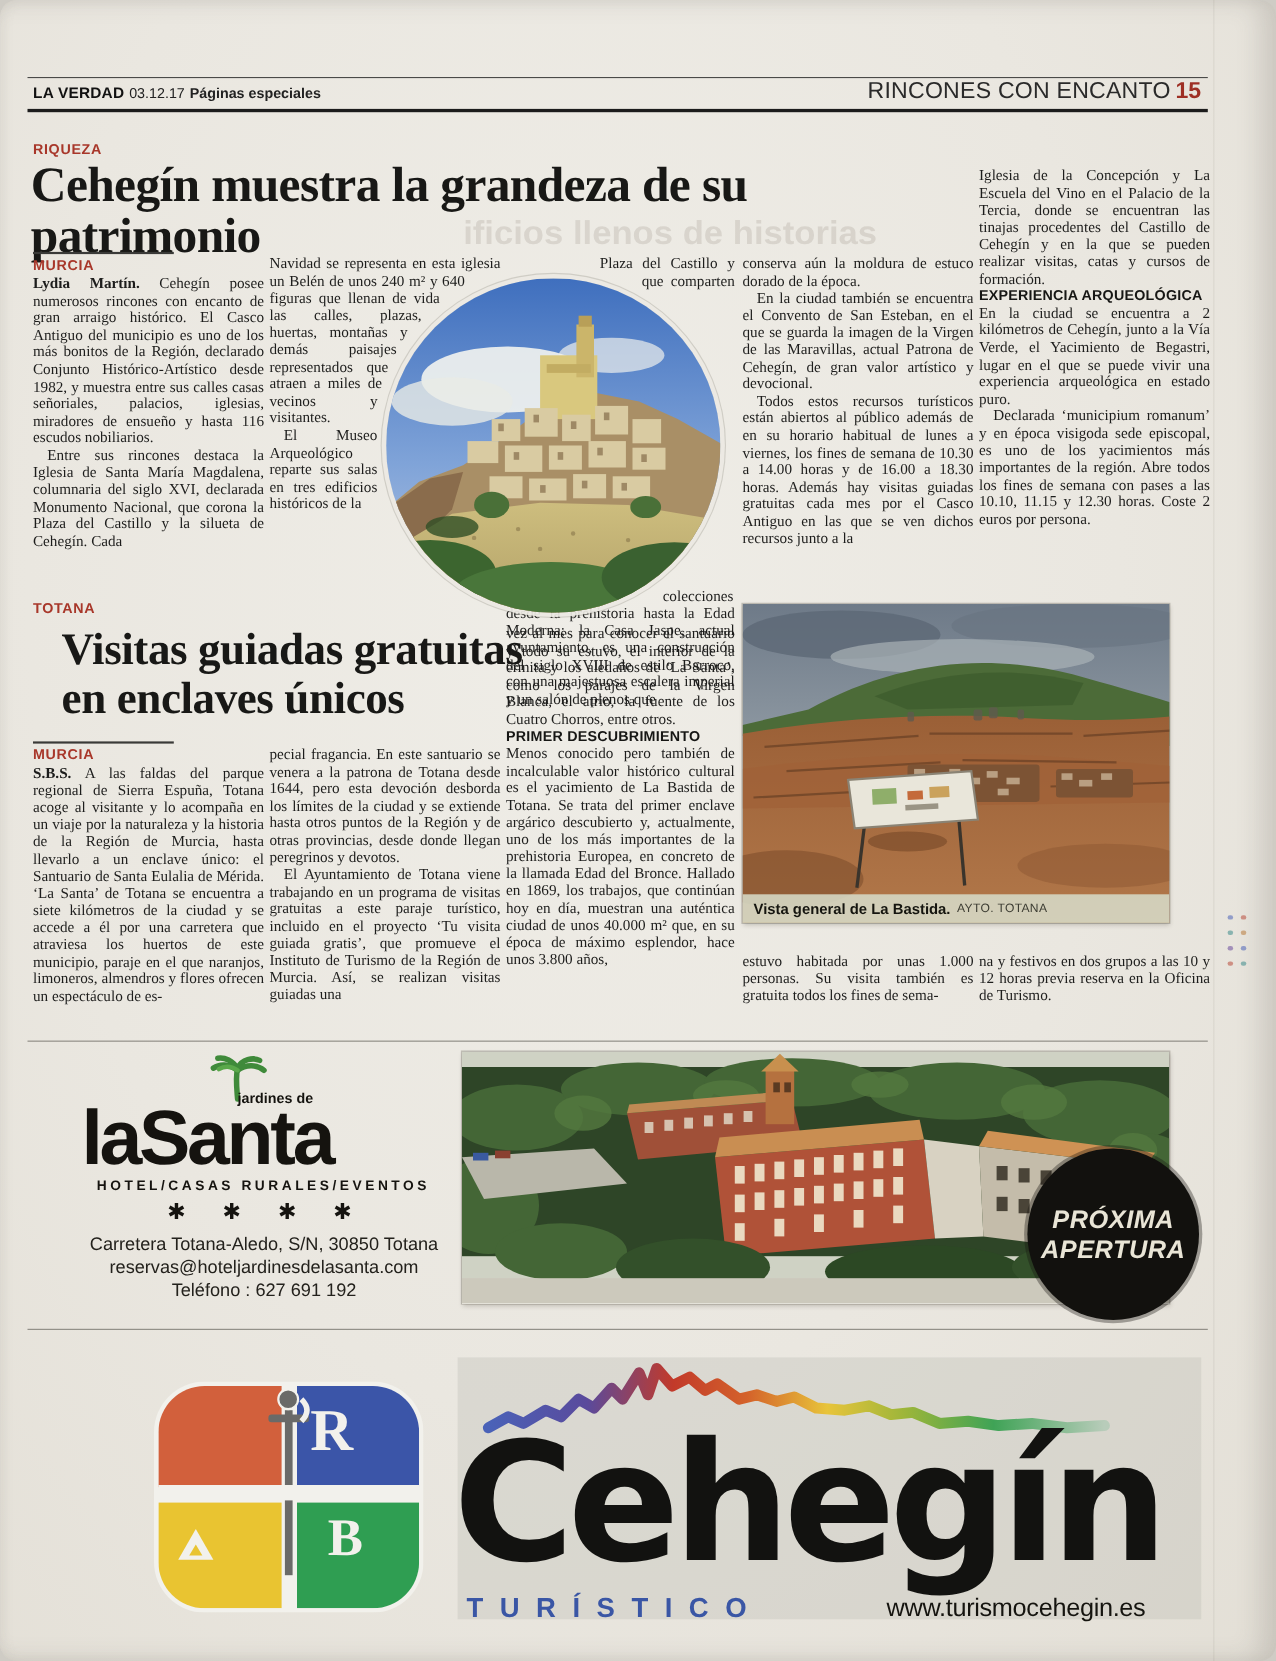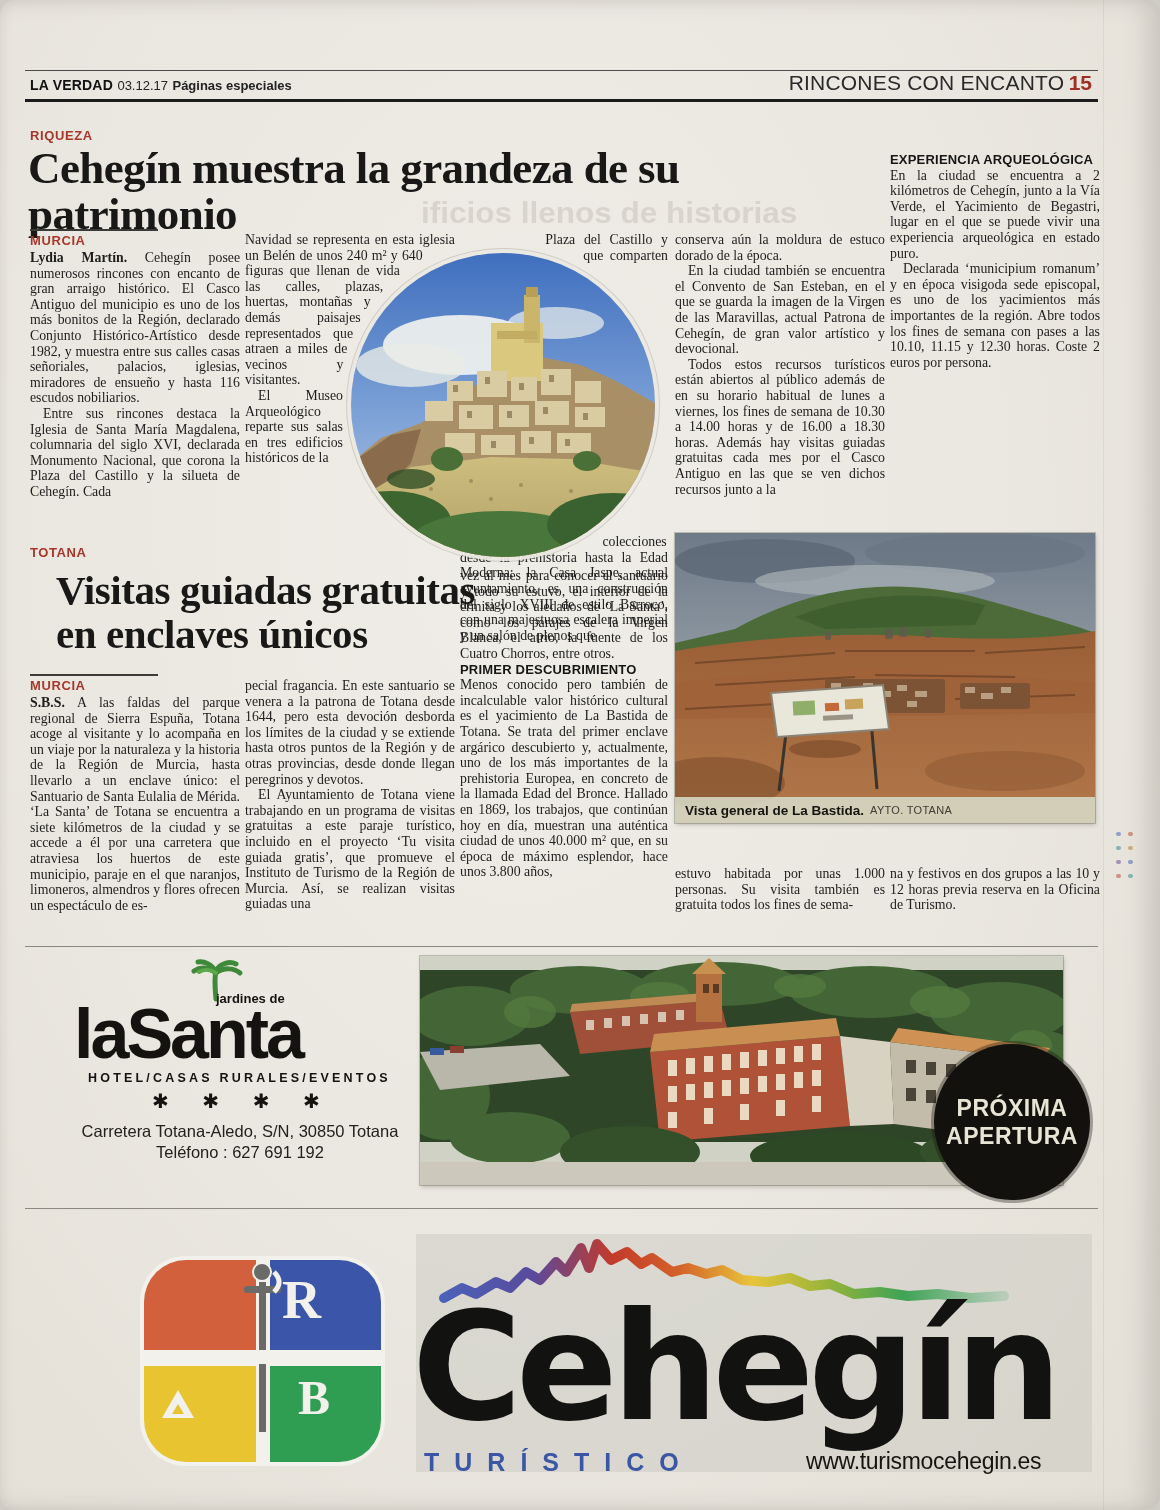--- a/index.html
+++ b/index.html
@@ -109,20 +109,21 @@
     <p>Plaza del Castillo y que comparten colecciones desde la prehistoria hasta la Edad Moderna; la Casa Jaspe, actual ayuntamiento, es una construcción del siglo XVIII de estilo Barroco, con una majestuosa escalera imperial y un salón de plenos que</p>
   </div>
 
   <div class="bcol" style="left:675px;top:232px;width:210px;">
     <p>conserva aún la moldura de estuco dorado de la época.</p>
     <p class="ind">En la ciudad también se encuentra el Convento de San Esteban, en el que se guarda la imagen de la Virgen de las Maravillas, actual Patrona de Cehegín, de gran valor artístico y devocional.</p>
     <p class="ind">Todos estos recursos turísticos están abiertos al público además de en su horario habitual de lunes a viernes, los fines de semana de 10.30 a 14.00 horas y de 16.00 a 18.30 horas. Además hay visitas guiadas gratuitas cada mes por el Casco Antiguo en las que se ven dichos recursos junto a la</p>
   </div>
 
   <div class="bcol" style="left:890px;top:152px;width:210px;">
+    <p>Iglesia de la Concepción y La Escuela del Vino en el Palacio de la Tercia, donde se encuentran las tinajas procedentes del Castillo de Cehegín y en la que se pueden realizar visitas, catas y cursos de formación.</p>
     <p class="subhead">EXPERIENCIA ARQUEOLÓGICA</p>
     <p>En la ciudad se encuentra a 2 kilómetros de Cehegín, junto a la Vía Verde, el Yacimiento de Begastri, lugar en el que se puede vivir una experiencia arqueológica en estado puro.</p>
     <p class="ind">Declarada ‘municipium romanum’ y en época visigoda sede episcopal, es uno de los yacimientos más importantes de la región. Abre todos los fines de semana con pases a las 10.10, 11.15 y 12.30 horas. Coste 2 euros por persona.</p>
   </div>
 
   <div class="abs" style="left:351px;top:253px;width:304px;height:304px;border-radius:50%;overflow:hidden;box-shadow:0 0 0 4px rgba(238,236,230,.9),0 0 0 5px rgba(120,115,105,.25);">
     <svg width="304" height="304" viewBox="0 0 304 304">
       <defs>
         <linearGradient id="sky1" x1="0" y1="0" x2="0" y2="1">
           <stop offset="0" stop-color="#3f6fbe"></stop>
@@ -215,21 +216,21 @@
     <p>pecial fragancia. En este santuario se venera a la patrona de Totana desde 1644, pero esta devoción desborda los límites de la ciudad y se extiende hasta otros puntos de la Región y de otras provincias, desde donde llegan peregrinos y devotos.</p>
     <p class="ind">El Ayuntamiento de Totana viene trabajando en un programa de visitas gratuitas a este paraje turístico, incluido en el proyecto ‘Tu visita guiada gratis’, que promueve el Instituto de Turismo de la Región de Murcia. Así, se realizan visitas guiadas una</p>
   </div>
 
   <div class="bcol" style="left:460px;top:568px;width:208px;">
     <p>vez al mes para conocer el santuario y todo su estuvo, el interior de la ermita y los aledaños de ‘La Santa’, como los parajes de la Virgen Blanca, el atrio, la fuente de los Cuatro Chorros, entre otros.</p>
     <p class="subhead">PRIMER DESCUBRIMIENTO</p>
     <p>Menos conocido pero también de incalculable valor histórico cultural es el yacimiento de La Bastida de Totana. Se trata del primer enclave argárico descubierto y, actualmente, uno de los más importantes de la prehistoria Europea, en concreto de la llamada Edad del Bronce. Hallado en 1869, los trabajos, que continúan hoy en día, muestran una auténtica ciudad de unos 40.000 m² que, en su época de máximo esplendor, hace unos 3.800 años,</p>
   </div>
 
-  <div class="photo" style="left:675px;top:533px;width:420px;height:290px;">
+  <div class="photo" style="left:675px;top:549px;width:388px;height:290px;">
     <svg width="420" height="290" viewBox="0 0 420 290">
       <defs>
         <linearGradient id="sky2" x1="0" y1="0" x2="0" y2="1">
           <stop offset="0" stop-color="#6e7a88"></stop>
             <stop offset=".6" stop-color="#9aa4ac"></stop>
             <stop offset="1" stop-color="#c3c8c6"></stop>
         </linearGradient>
         <linearGradient id="dirt" x1="0" y1="0" x2="0" y2="1">
           <stop offset="0" stop-color="#9a5f36"></stop>
             <stop offset="1" stop-color="#b2784a"></stop>
@@ -326,20 +327,21 @@
         <path d="M28,14 C36,8 46,9 52,14"></path>
       </g>
       <path d="M28,14 C22,10 16,10 11,13" stroke="#5aa84a" stroke-width="4" fill="none" stroke-linecap="round"></path>
     </svg>
     <div class="abs ls-top" style="left:156px;top:36px;">jardines de</div>
     <div class="abs ls-name" style="left:14px;top:44px;">laSanta</div>
     <div class="abs ls-tag" style="left:28px;top:116px;">HOTEL/CASAS RURALES/EVENTOS</div>
     <div class="abs ls-stars" style="left:92px;top:134px;">✱ ✱ ✱ ✱</div>
     <div class="abs ls-addr" style="left:0;top:166px;width:360px;">
       <div>Carretera Totana-Aledo, S/N, 30850 Totana</div>
+      <div>reservas@hoteljardinesdelasanta.com</div>
       <div>Teléfono : 627 691 192</div>
     </div>
   </div>
 
   <div class="photo" style="left:420px;top:956px;width:643px;height:229px;">
     <svg width="643" height="229" viewBox="0 0 643 229">
       <rect width="643" height="229" fill="#cfd2c4"></rect>
       <rect y="14" width="643" height="172" fill="#2e4527"></rect>
       <g fill="#446636">
         <ellipse cx="50" cy="60" rx="60" ry="30"></ellipse>
@@ -426,21 +428,21 @@
           <rect x="586" y="142" width="10" height="13"></rect>
       </g>
 
       <ellipse cx="210" cy="196" rx="70" ry="26" fill="#33502a"></ellipse>
       <ellipse cx="420" cy="200" rx="90" ry="24" fill="#2c4824"></ellipse>
       <ellipse cx="560" cy="196" rx="60" ry="22" fill="#33502a"></ellipse>
       <rect y="206" width="643" height="23" fill="#ccc9bc"></rect>
     </svg>
   </div>
 
-  <div class="badge" style="left:934px;top:1044px;">
+  <div class="badge" style="left:934px;top:1044px;font-style:italic;">
     <div>PRÓXIMA</div>
     <div>APERTURA</div>
   </div>
 
   <div class="adrule" style="left:25px;right:62px;top:1208px;"></div>
 
   <div class="ceh-panel" style="left:416px;top:1234px;width:676px;height:238px;"></div>
 
   <svg class="abs" style="left:140px;top:1256px;" width="245" height="210" viewBox="0 0 245 210">
     <defs>

